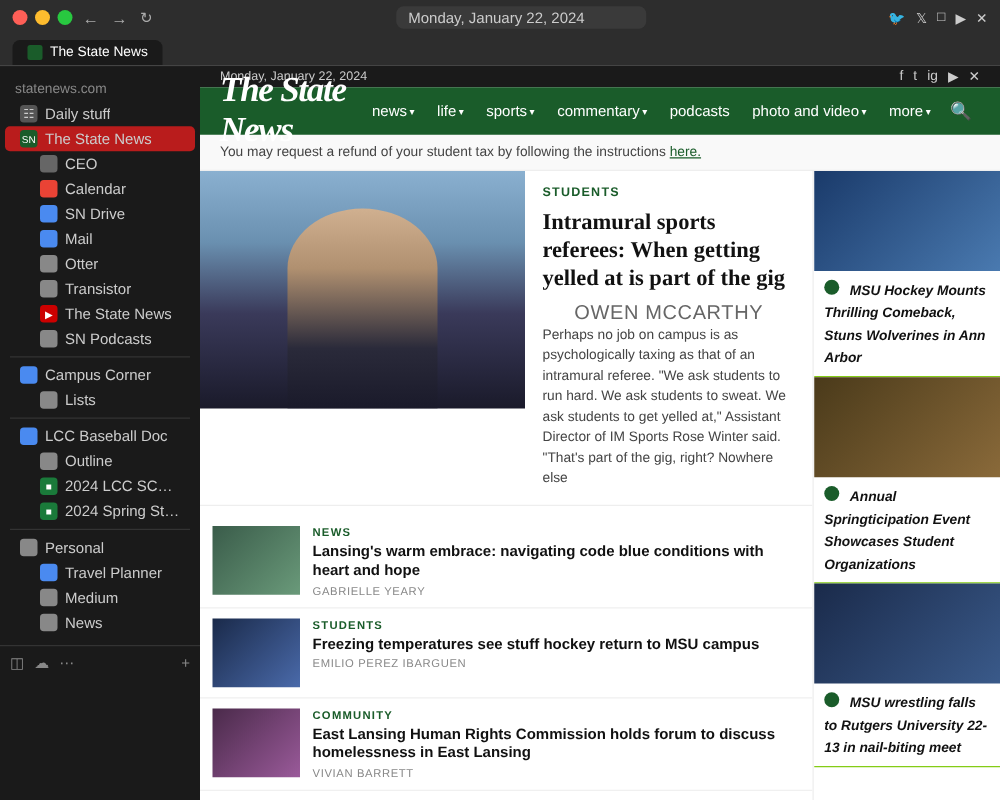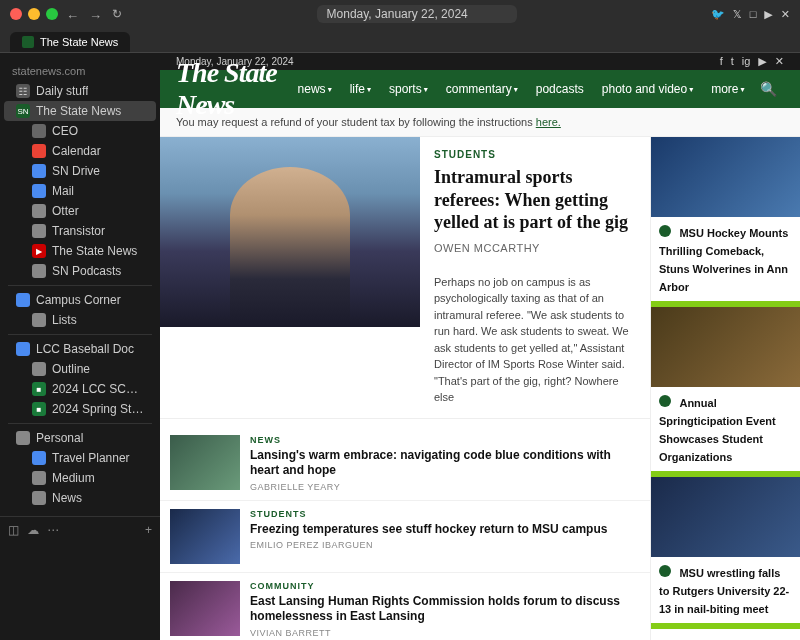--- a/index.html
+++ b/index.html
@@ -26,21 +26,21 @@
     
     .main-container { display: flex; flex: 1; overflow: hidden; }
 
     
     .sidebar { width: 160px; background: #1a1a1a; overflow-y: auto; flex-shrink: 0; font-size: 12px; color: #ccc; padding: 8px 0; }
     .sidebar-url { padding: 4px 12px; color: #888; font-size: 11px; }
     .sidebar-item { display: flex; align-items: center; padding: 3px 12px; gap: 6px; cursor: pointer; border-radius: 4px; margin: 0 4px; }
     .sidebar-item .icon { width: 14px; height: 14px; border-radius: 3px; flex-shrink: 0; display: flex; align-items: center; justify-content: center; font-size: 10px; }
     .sidebar-item .label { font-size: 12px; color: #ccc; white-space: nowrap; overflow: hidden; text-overflow: ellipsis; }
     .sidebar-child { padding-left: 28px; }
-    .sidebar-item.active { background: #404040; }
+    .sidebar-item.active { background: #b91c1c; }
 
     
     .sidebar-divider { height: 1px; background: #333; margin: 4px 8px; }
 
     
     .website { flex: 1; background: #fff; overflow-y: auto; display: flex; flex-direction: column; }
 
     
     .nav-bar { background: #1a5c2a; display: flex; align-items: center; padding: 0 16px; height: 38px; position: relative; }
     .nav-logo { color: #fff; font-size: 28px; font-weight: 900; font-style: italic; flex: 1; font-family: Georgia, serif; letter-spacing: -1px; }
@@ -57,34 +57,34 @@
     .content-area { display: flex; flex: 1; }
     .main-content { flex: 1; padding: 0; overflow: hidden; }
     .right-sidebar { width: 150px; flex-shrink: 0; border-left: 1px solid #eee; overflow-y: auto; }
 
     
     .hero { display: flex; border-bottom: 1px solid #eee; }
     .hero-image { width: 260px; height: 190px; background: #c8d8e8; flex-shrink: 0; overflow: hidden; position: relative; }
     .hero-body { padding: 12px 14px; flex: 1; }
     .hero-tag { color: #1a5c2a; font-size: 10px; font-weight: 700; letter-spacing: 1px; text-transform: uppercase; margin-bottom: 6px; }
     .hero-title { font-size: 18px; font-weight: 800; line-height: 1.25; color: #111; margin-bottom: 8px; font-family: Georgia, serif; }
-    .hero-author { font-size: 11px; color: #666; text-transform: uppercase; letter-spacing: 0.5px; margin-bottom: 20px; }
+    .hero-author { font-size: 16px; color: #666; text-transform: uppercase; letter-spacing: 0.5px; margin-bottom: 0; text-align: center; }
     .hero-excerpt { font-size: 11px; color: #444; line-height: 1.5; }
 
     
     .article-list { padding: 8px 0; }
     .article-item { display: flex; gap: 10px; padding: 8px 10px; border-bottom: 1px solid #f0f0f0; }
     .article-thumb { width: 70px; height: 55px; background: #ccc; flex-shrink: 0; }
     .article-body { flex: 1; }
     .article-tag { color: #1a5c2a; font-size: 9px; font-weight: 700; letter-spacing: 1px; text-transform: uppercase; margin-bottom: 3px; }
     .article-title { font-size: 12px; font-weight: 700; line-height: 1.3; color: #111; margin-bottom: 3px; }
     .article-author { font-size: 9px; color: #888; text-transform: uppercase; letter-spacing: 0.5px; }
 
     
-    .right-article { border-bottom: 6px solid #84cc16; }
+    .right-article { border-bottom: 1px solid #84cc16; font-style: italic; }
     .right-article-img { width: 150px; height: 80px; background: #ccc; overflow: hidden; }
     .right-article-body { padding: 6px 8px; }
     .right-article-icon { width: 14px; height: 14px; background: #1a5c2a; border-radius: 50%; display: inline-block; margin-right: 4px; }
     .right-article-title { font-size: 11px; font-weight: 700; line-height: 1.3; color: #111; }
 
     
     .student-tax-banner { background: #f9f9f9; border-bottom: 1px solid #eee; padding: 8px 16px; font-size: 11px; color: #444; }
     .student-tax-banner a { color: #1a5c2a; }
 
     

